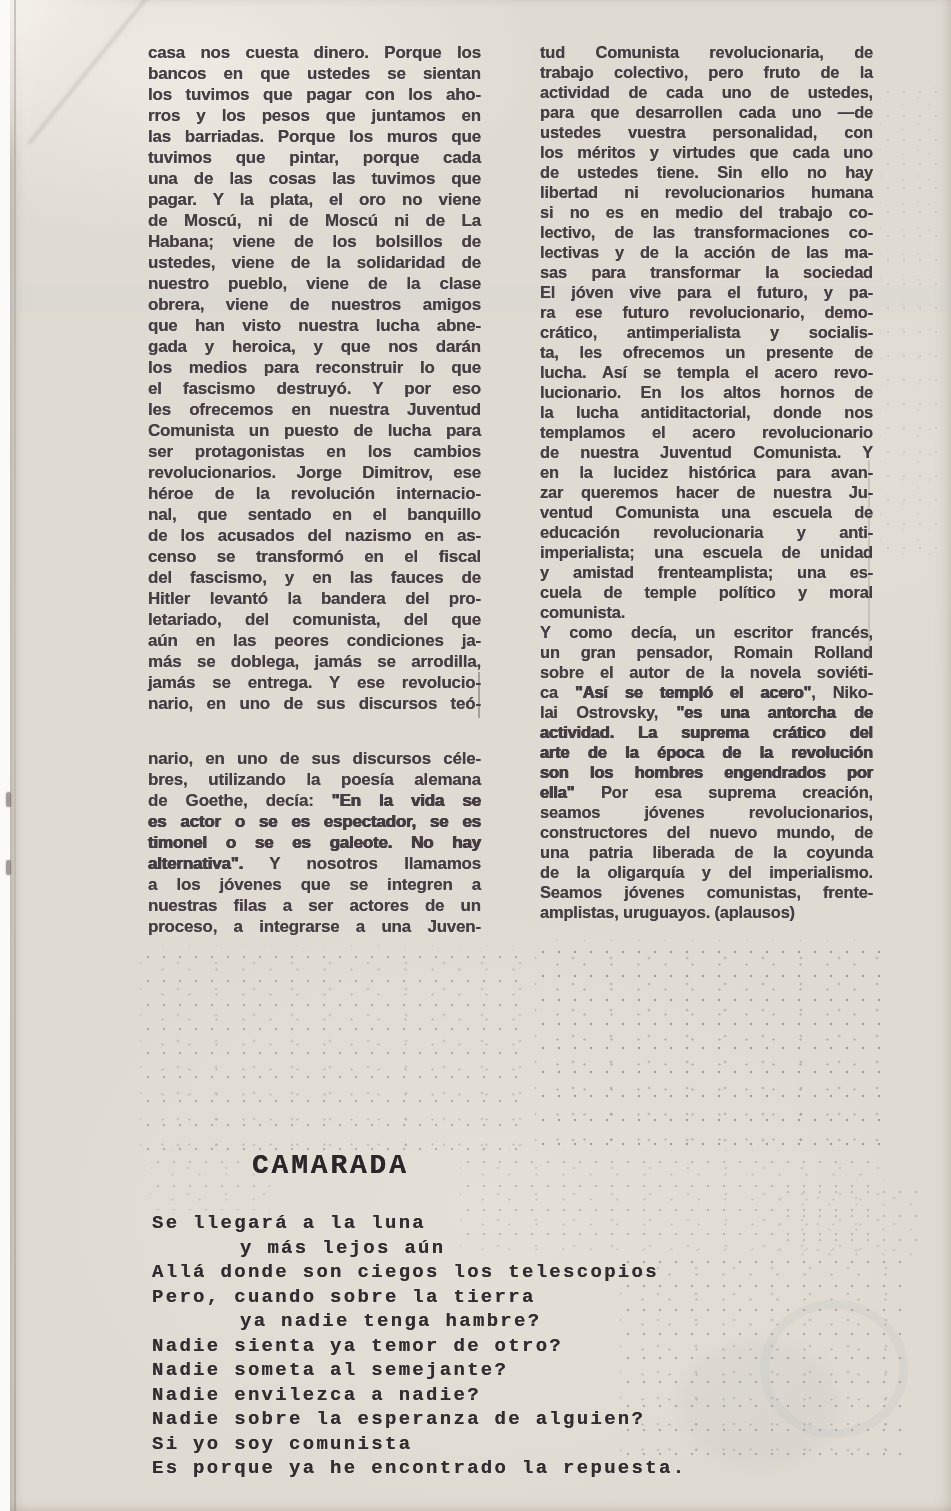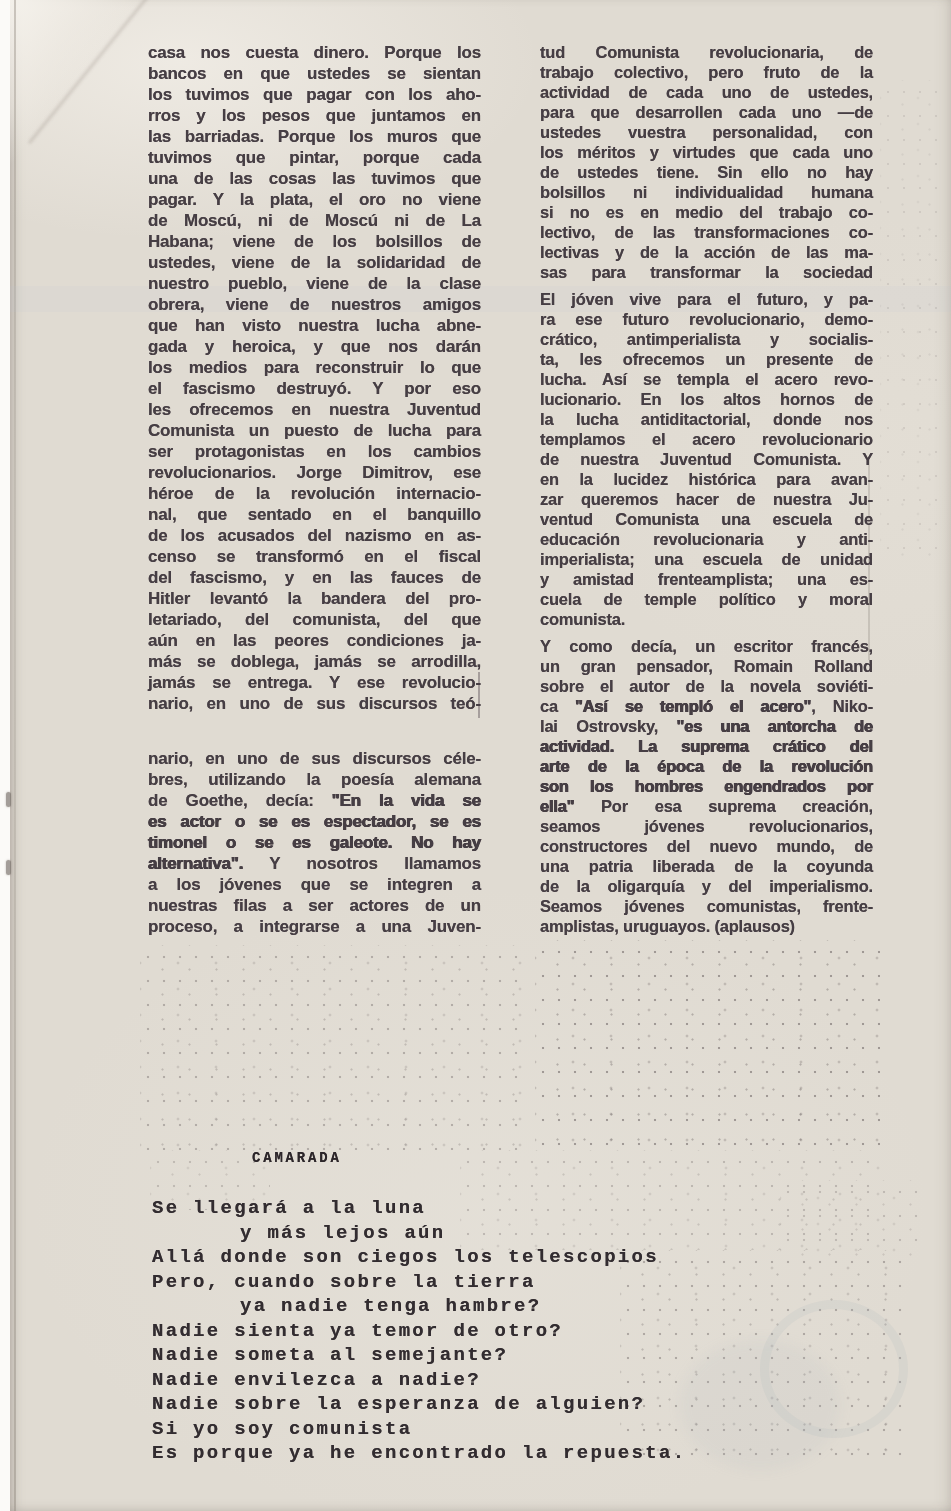--- a/index.html
+++ b/index.html
@@ -37,27 +37,27 @@
     background-size: 16px 24px, 27px 25px, 38px 26px;
     background-position: 0 0, 9px 12px, 19px 5px;}
   .ghost-ring{position:absolute;border-radius:50%;border:9px solid rgba(160,175,185,.14);}
   .ghost-blob{position:absolute;border-radius:50%;background:rgba(165,180,190,.10);filter:blur(6px);}
 
   .col{position:absolute;top:42px;width:333px;color:#463e44;font-weight:bold;
        text-shadow:0 0 .4px rgba(70,60,65,.75);}
   .col-left{left:148px;font-size:17px;line-height:21px;letter-spacing:-.2px;}
   .col-right{left:540px;font-size:16.5px;line-height:20px;letter-spacing:-.2px;}
   .col-left .block + .block{margin-top:34px;}
-  .col-right .block + .block{margin-top:7px;}
+  .col-right .block + .block{}
   .bline{text-align:justify;text-align-last:justify;}
   .bline.last{text-align-last:left;}
   .xb{text-shadow:.45px 0 currentColor, -.45px 0 currentColor, 0 0 .4px rgba(60,50,55,.8);}
 
   .poem{position:absolute;left:152px;top:1150px;color:#322c30;}
-  .poem-title{font-family:"Liberation Mono",monospace;font-weight:bold;font-size:14px;
+  .poem-title{font-family:"Liberation Mono",monospace;font-weight:bold;font-size:28px;
        letter-spacing:2.8px;margin-left:100px;margin-bottom:30px;color:#2c262a;
        text-shadow:0 0 .5px rgba(44,38,42,.8);}
   .pline{font-family:"Liberation Mono",monospace;font-weight:bold;font-size:19px;
        letter-spacing:2.3px;line-height:24.5px;white-space:pre;
        text-shadow:0 0 .4px rgba(50,44,48,.7);}
   .pline.indent{padding-left:88px;}
 </style>
 </head>
 <body>
 
@@ -134,21 +134,21 @@
     </div>
   <div class="col col-right">
       <div class="block">
         <div class="bline"><span>tud Comunista revolucionaria, de</span></div>
         <div class="bline"><span>trabajo colectivo, pero fruto de la</span></div>
         <div class="bline"><span>actividad de cada uno de ustedes,</span></div>
         <div class="bline"><span>para que desarrollen cada uno —de</span></div>
         <div class="bline"><span>ustedes vuestra personalidad, con</span></div>
         <div class="bline"><span>los méritos y virtudes que cada uno</span></div>
         <div class="bline"><span>de ustedes tiene. Sin ello no hay</span></div>
-        <div class="bline"><span>bolsillos ni individualidad humana</span></div>
+        <div class="bline"><span>libertad ni revolucionarios humana</span></div>
         <div class="bline"><span>si no es en medio del trabajo co-</span></div>
         <div class="bline"><span>lectivo, de las transformaciones co-</span></div>
         <div class="bline"><span>lectivas y de la acción de las ma-</span></div>
         <div class="bline"><span>sas para transformar la sociedad</span></div>
       </div>
       <div class="block">
         <div class="bline"><span>El jóven vive para el futuro, y pa-</span></div>
         <div class="bline"><span>ra ese futuro revolucionario, demo-</span></div>
         <div class="bline"><span>crático, antimperialista y socialis-</span></div>
         <div class="bline"><span>ta, les ofrecemos un presente de</span></div>

